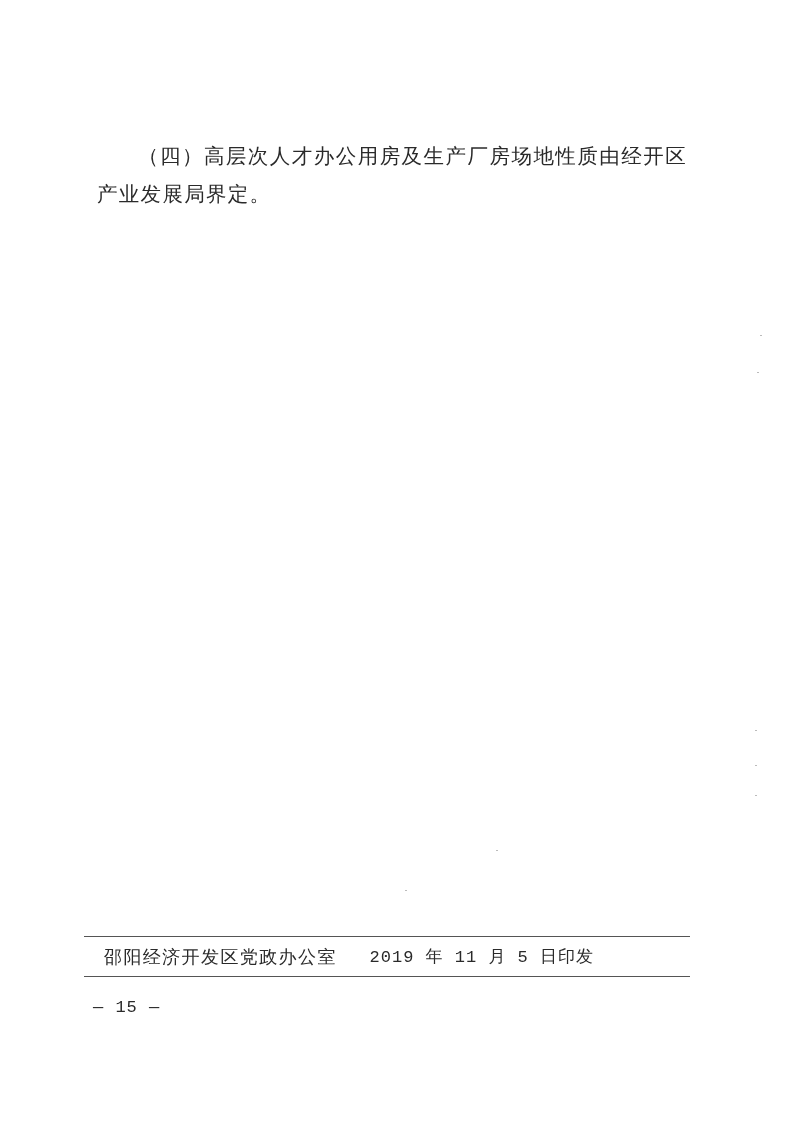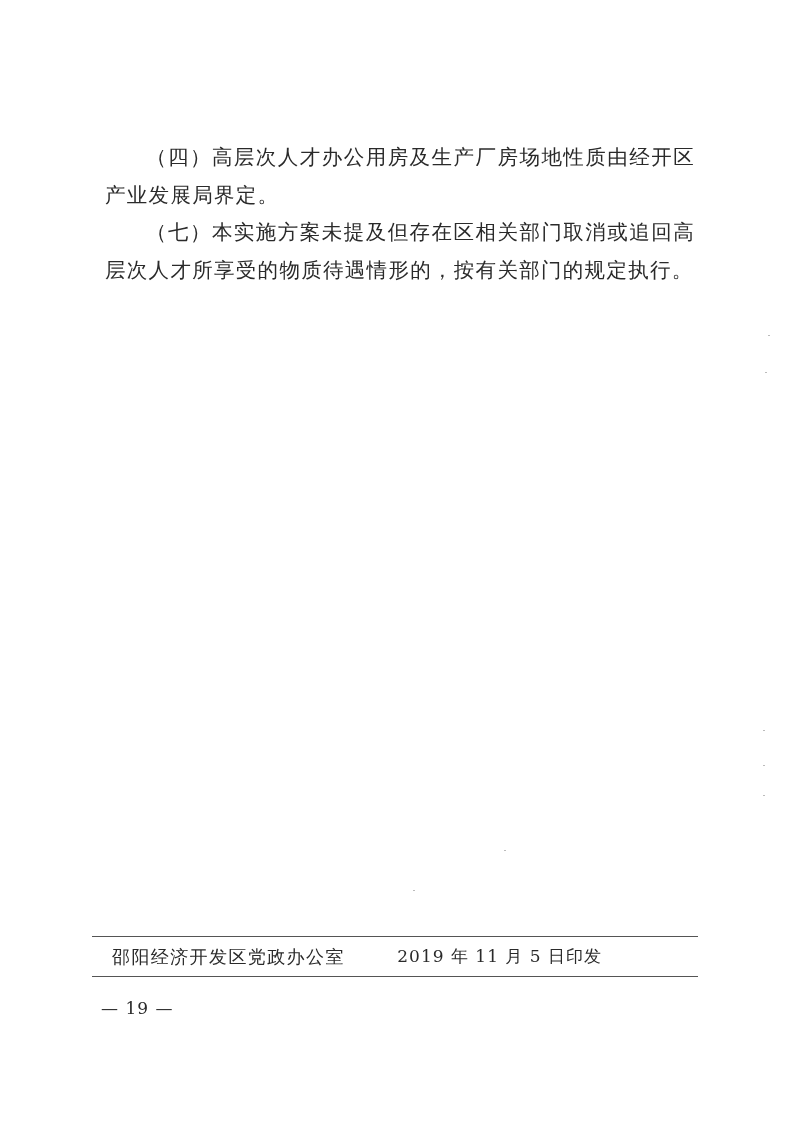--- a/index.html
+++ b/index.html
@@ -1,46 +1,45 @@
 <!DOCTYPE html>
 <html><head>
 <meta charset="utf-8">
 <style>
   html, body { margin:0; padding:0; }
   body {
     width:793px; height:1121px; background:#ffffff; position:relative; overflow:hidden;
     font-family:"DejaVu Serif", "Liberation Serif", serif; color:#2a2a2a;
   }
-  .page { position:absolute; left:8px; top:0; width:702px; height:1121px; }
+  .page { position:absolute; left:0; top:0; width:702px; height:1121px;font-family:Liberation Mono, monospace; }
   .body-text { position:absolute; left:97px; top:139px; width:590px; }
   .para {
     font-size:20.5px; line-height:37.6px; text-align:justify; text-align-last:left;
     text-indent:41px; margin:0; letter-spacing:1.3px; word-break:break-all;
   }
   .rule { position:absolute; left:84px; width:606px; height:1px; background:#555; }
   .footer-left { position:absolute; left:104px; top:945px; font-size:18px; letter-spacing:1.4px; }
   .footer-right { position:absolute; right:108px; top:945px; font-size:17px; letter-spacing:1px; }
   .page-num { position:absolute; left:93px; top:998px; font-size:17px; letter-spacing:1px; }
   .speck { position:absolute; width:2px; height:1px; background:#bbb; }
 </style>
 </head>
 <body>
 
 <div class="page">
   <div class="body-text">
     <p class="para">（四）高层次人才办公用房及生产厂房场地性质由经开区产业发展局界定。</p>
-    <p class="para">（七）本实施方案未提及但存在区相关部门取消或追回高层次人才所享受的物质待遇情形的，按有关部门的规定执行。</p>
   </div>
 
   <div class="rule" style="top:936px;"></div>
   <div class="footer-left">邵阳经济开发区党政办公室</div>
   <div class="footer-right">2019 年 11 月 5 日印发</div>
   <div class="rule" style="top:976px;"></div>
 
-  <div class="page-num">— 19 —</div>
+  <div class="page-num">— 15 —</div>
 
   <div class="speck" style="left:760px; top:335px;"></div>
   <div class="speck" style="left:757px; top:372px;"></div>
   <div class="speck" style="left:755px; top:730px;"></div>
   <div class="speck" style="left:755px; top:765px;"></div>
   <div class="speck" style="left:755px; top:795px;"></div>
   <div class="speck" style="left:496px; top:850px;"></div>
   <div class="speck" style="left:405px; top:890px;"></div>
 </div>
 

